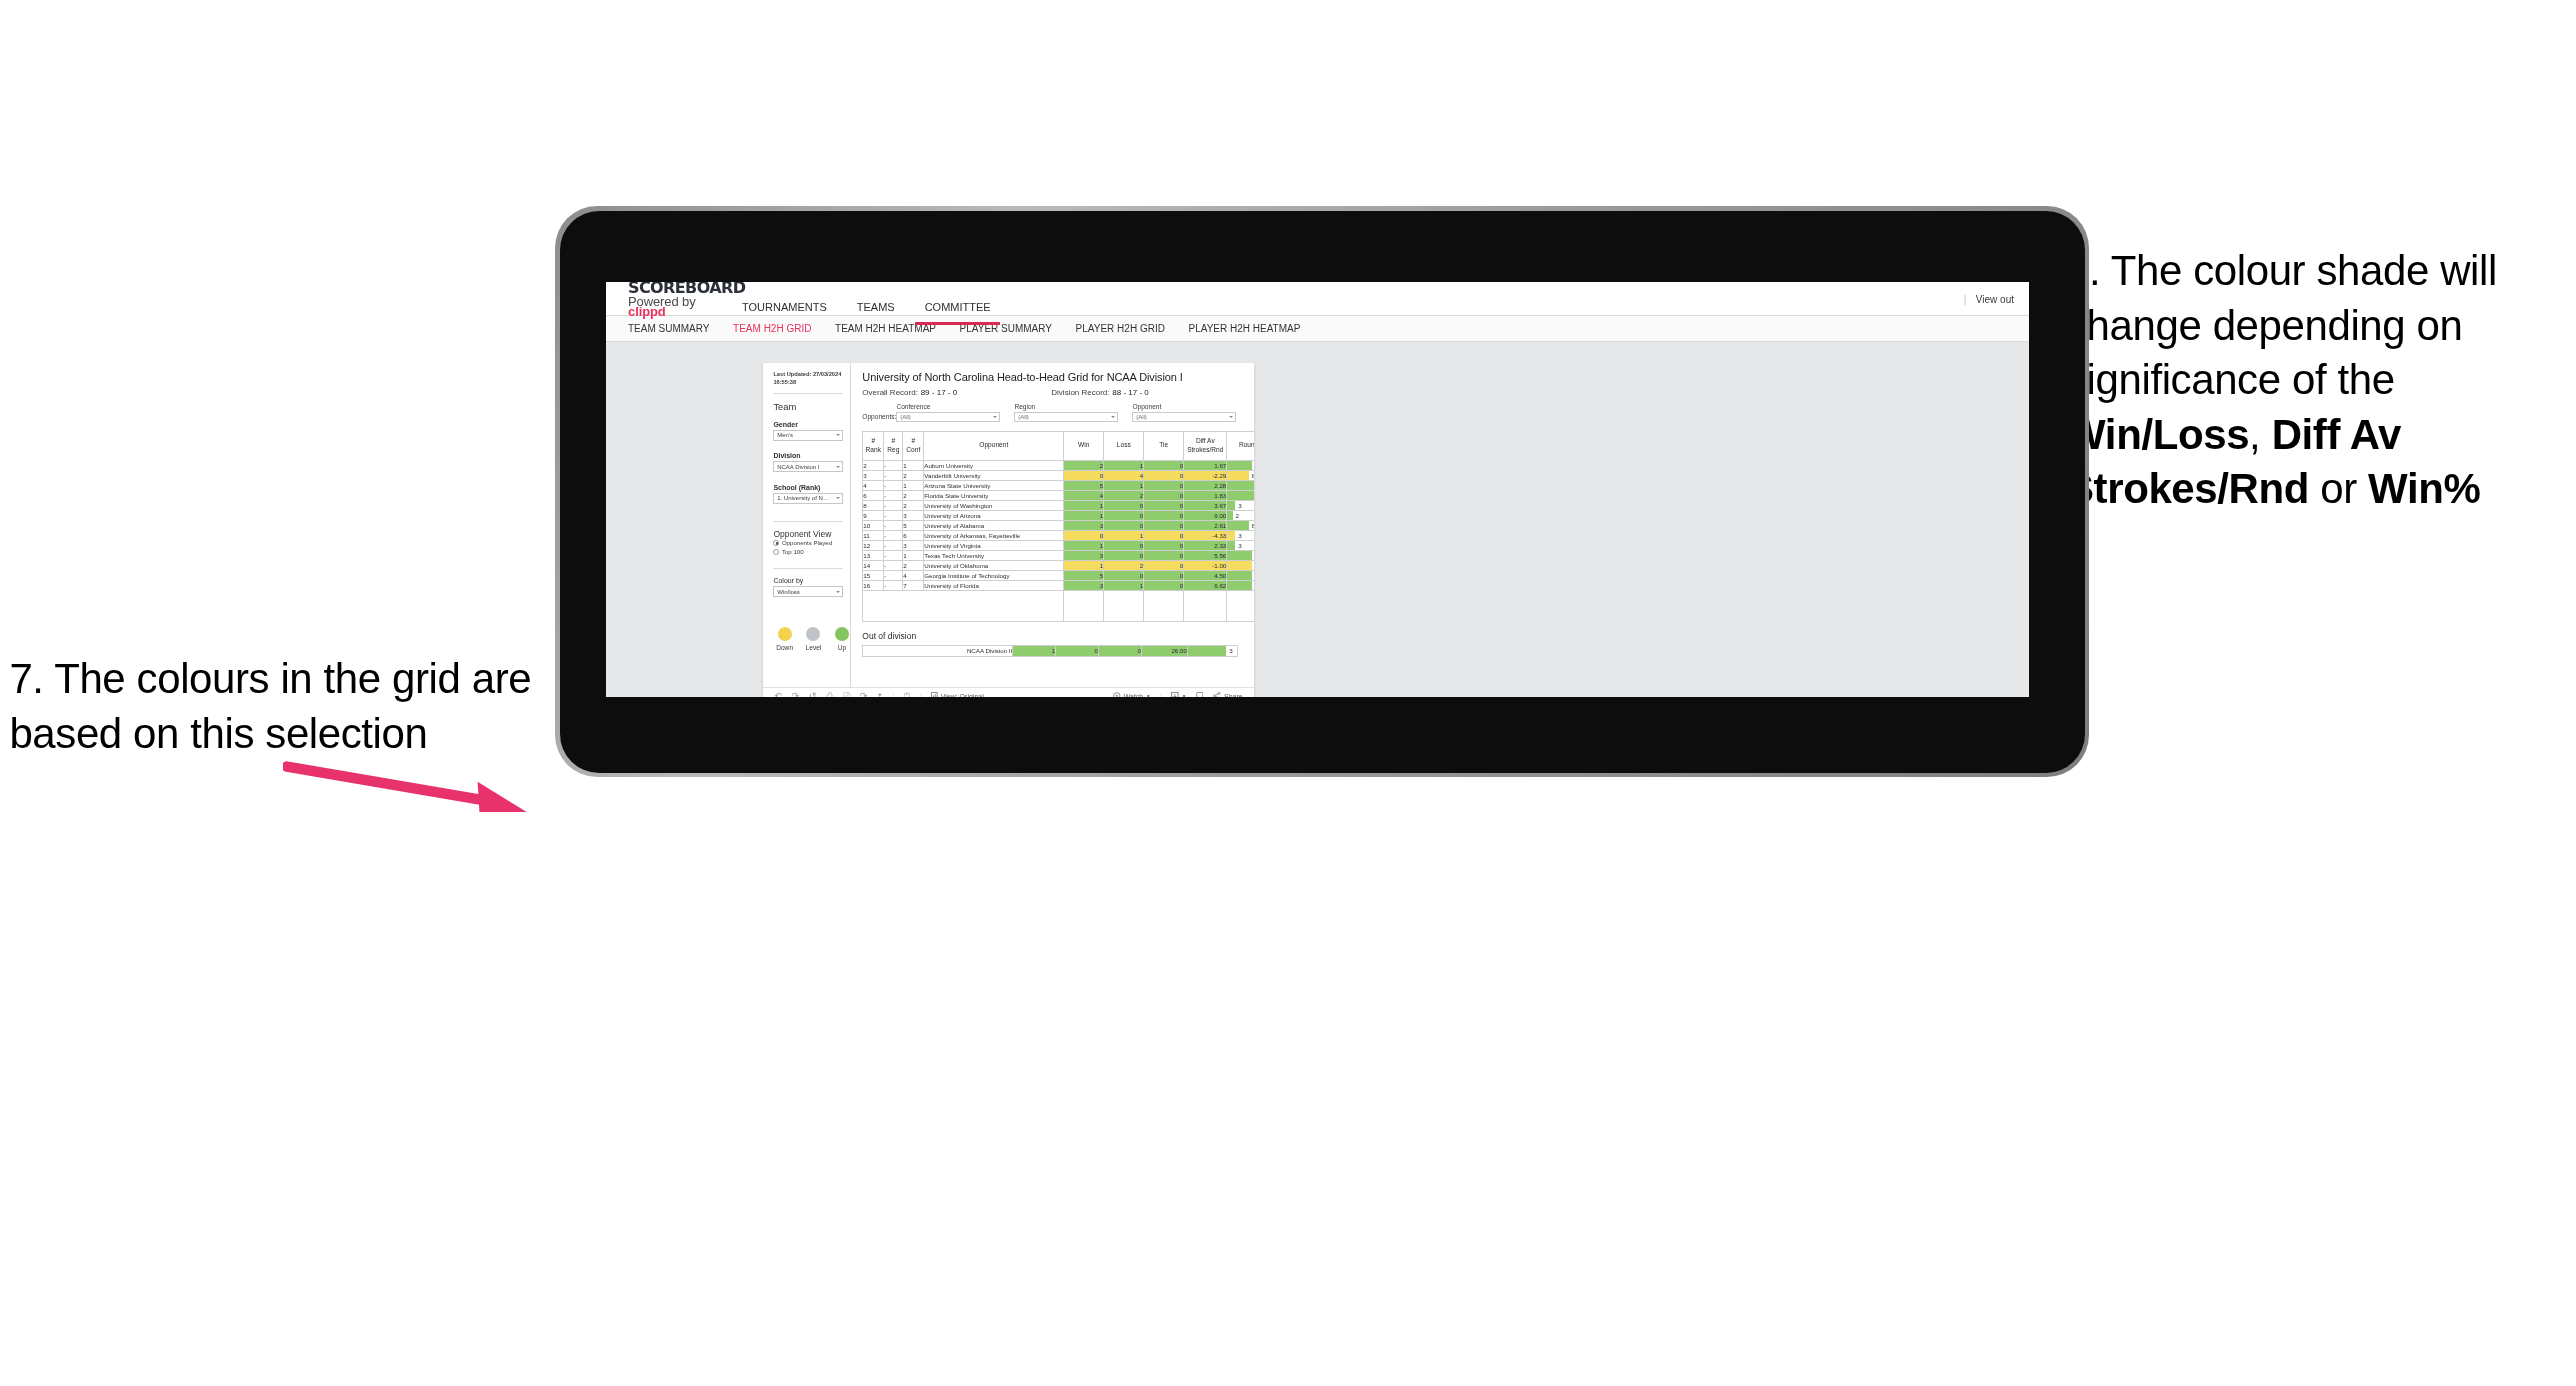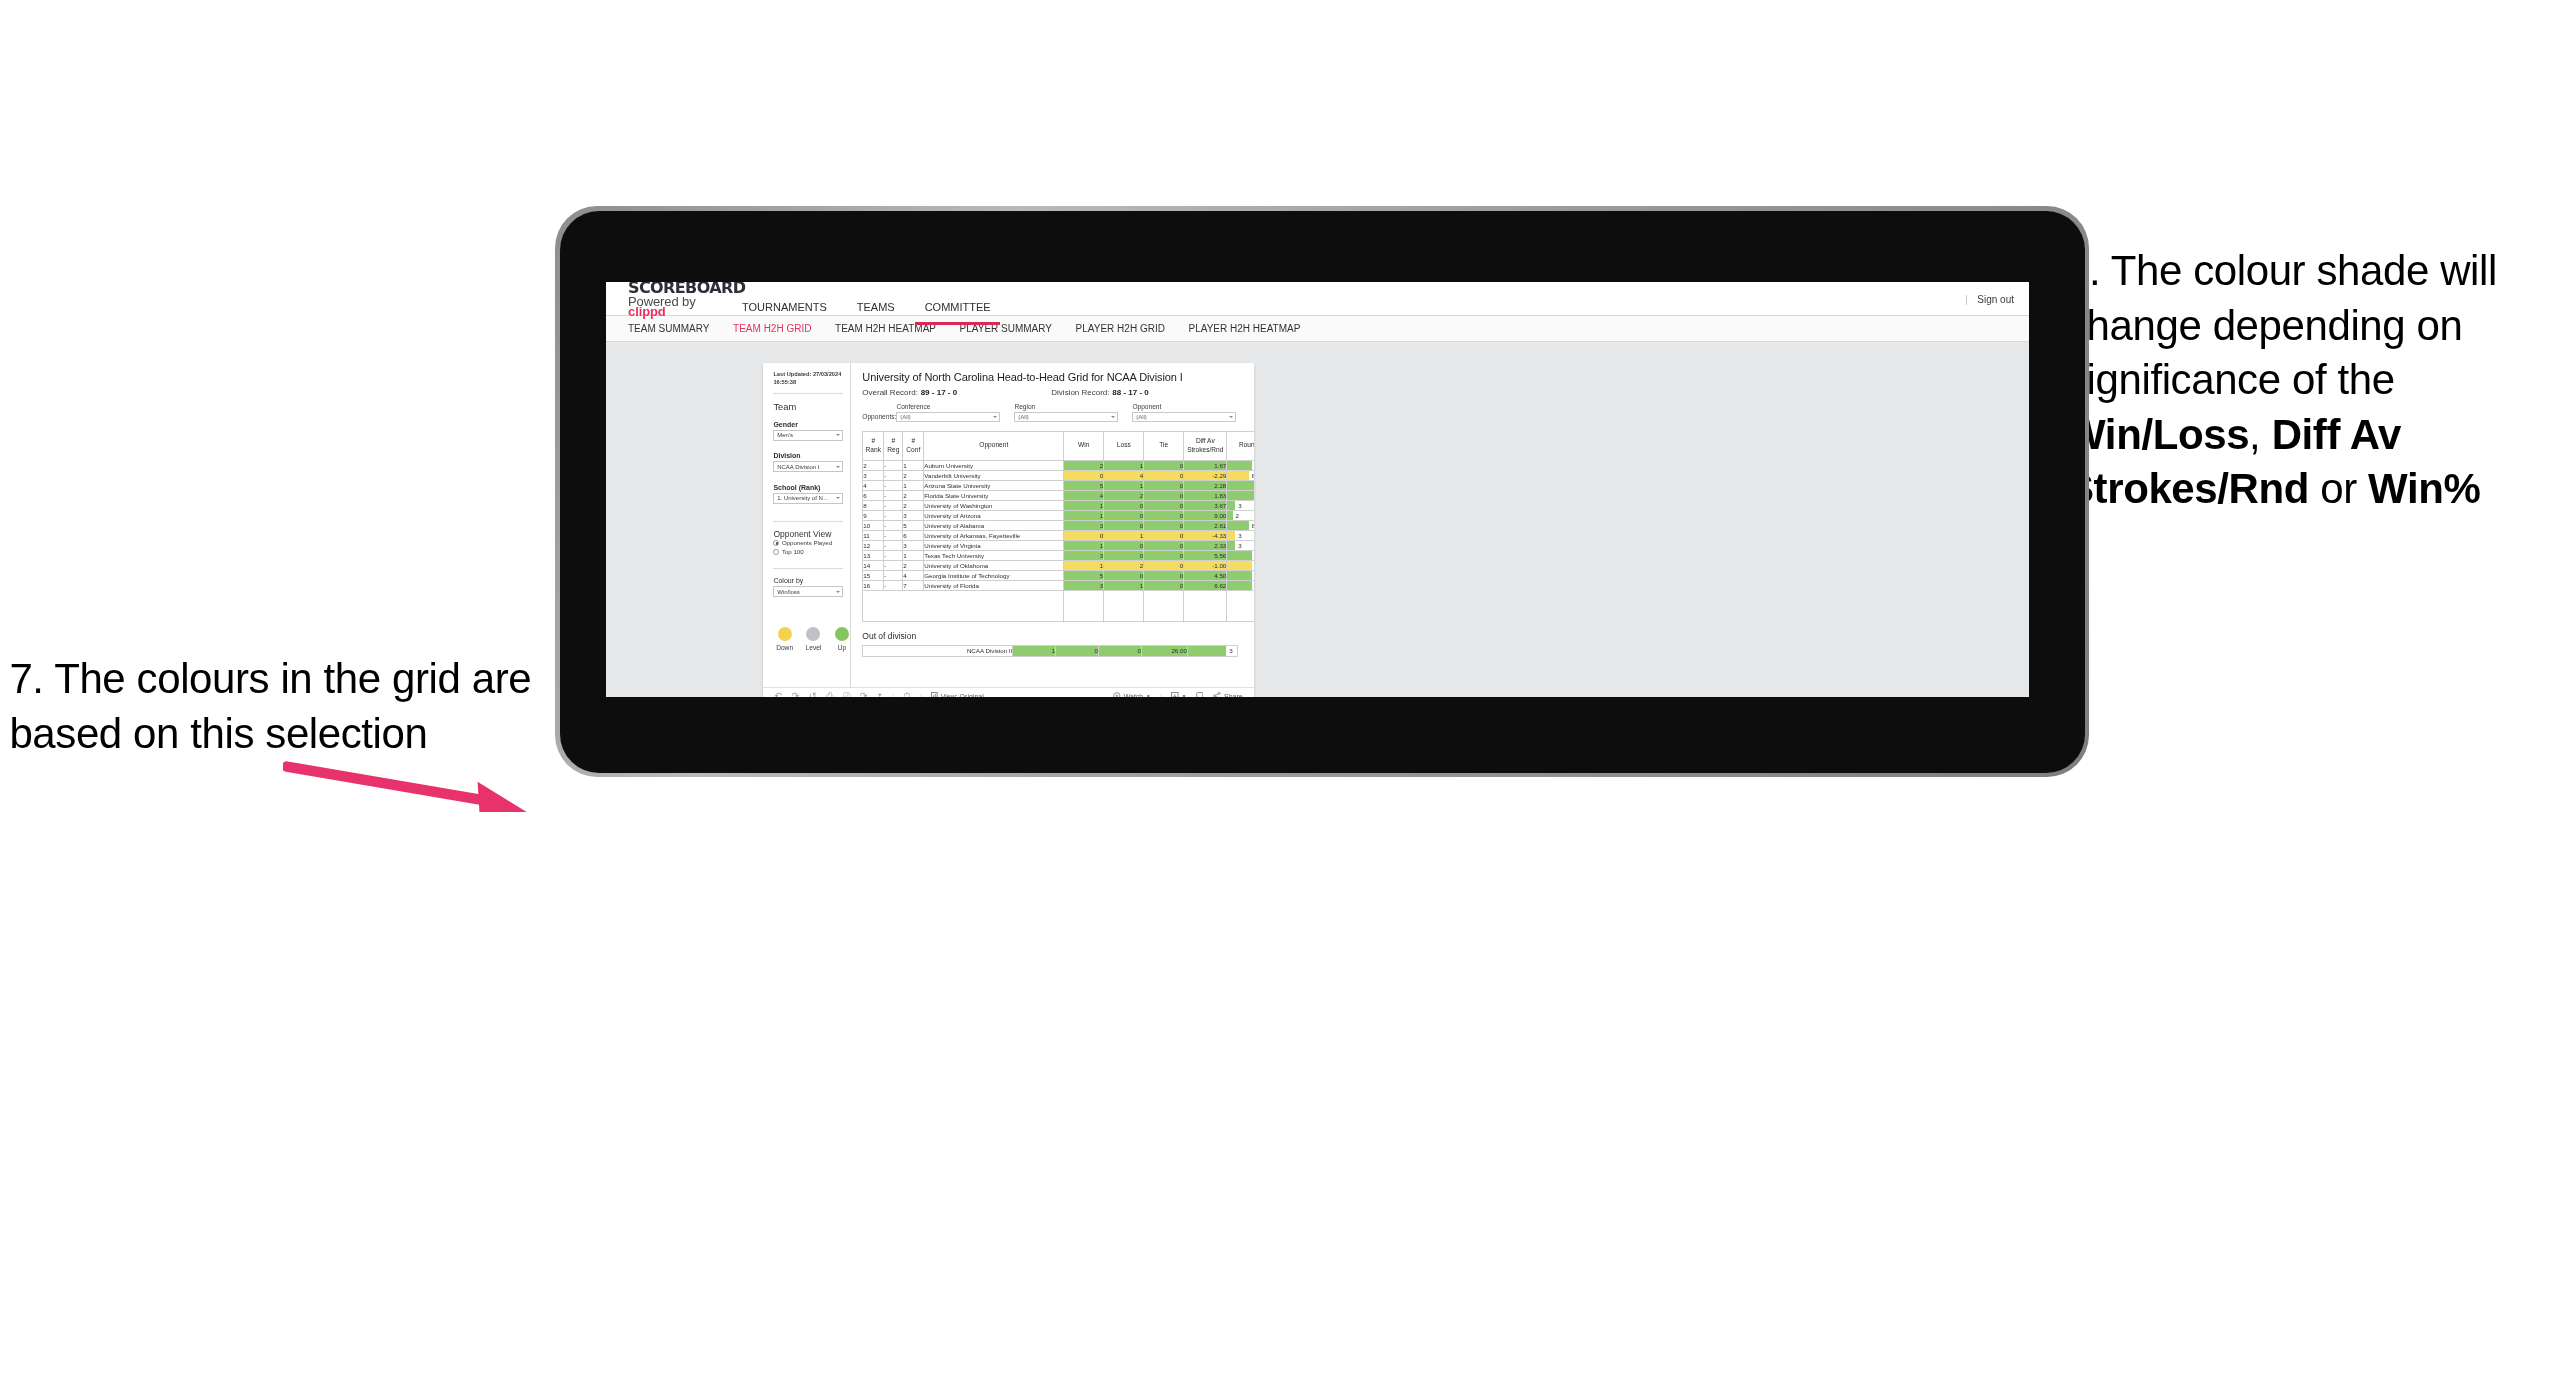--- a/index.html
+++ b/index.html
@@ -142,21 +142,21 @@
   #legend { display: flex; gap: 12.3px; padding-top: 19px; padding-left: 2.8px; }
   .legend-item { text-align: center; width: 20px; }
   .legend-dot { width: 14px; height: 14px; border-radius: 50%; margin: 0 auto 2.8px auto; }
   .legend-cap { font-size: 6.6px; color: #3a3a3a; }
 
   
   #main { flex: 1; padding: 8.5px 9.4px 0 11.3px; position: relative; overflow: hidden; }
   #title { font-size: 11px; color: #222; letter-spacing: -0.1px; }
   #records { display: flex; margin-top: 4.7px; font-size: 8px; color: #3c3c3c; }
   #records .lbl { }
-  #records .val { font-weight: bold; color: #222; margin-left: 2.8px; }
+  #records .val { font-weight: normal; color: #222; margin-left: 2.8px; }
   #rec-overall { width: 189px; }
 
   #filters { display: flex; align-items: flex-end; margin-top: 6.6px; }
   #filters .optitle { font-size: 6.6px; color: #3c3c3c; padding-bottom: 1.9px; width: 42px; }
   .filt { margin-right: 14px; }
   .filt-label { font-size: 6.6px; color: #3c3c3c; margin-bottom: 1.4px; }
   .filt-box {
     width: 104px; height: 10.4px; border: 0.9px solid #c9c9c9; background: #fff;
     font-size: 6px; color: #6d6d6d; display: flex; align-items: center;
     padding: 0 2.8px; position: relative;
@@ -240,21 +240,21 @@
           <div id="logo-main">SCOREBOARD</div>
           <div id="logo-sub"><span>Powered by </span><span class="brand">clippd</span></div>
         </div>
         <div class="topnav">
           <div class="topnav-item">TOURNAMENTS</div>
           <div class="topnav-item">TEAMS</div>
           <div class="topnav-item active">COMMITTEE</div>
         </div>
         <div id="signout-wrap">
           <span class="divider">|</span>
-          <span>Sign out</span>
+          <span>View out</span>
         </div>
       </div>
 
       <div id="subnav">
         <div class="subnav-item">TEAM SUMMARY</div>
         <div class="subnav-item active">TEAM H2H GRID</div>
         <div class="subnav-item">TEAM H2H HEATMAP</div>
         <div class="subnav-item">PLAYER SUMMARY</div>
         <div class="subnav-item">PLAYER H2H GRID</div>
         <div class="subnav-item">PLAYER H2H HEATMAP</div>

